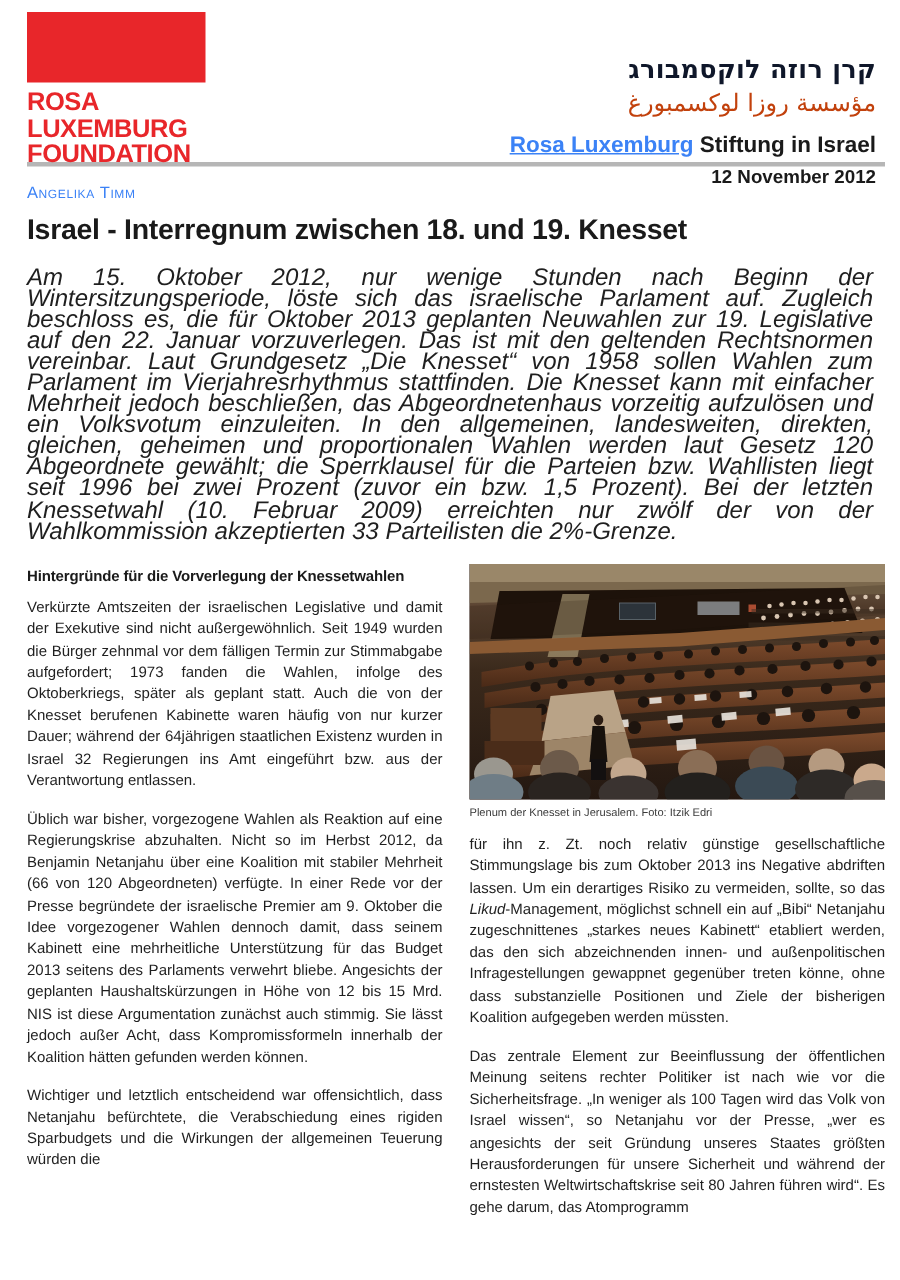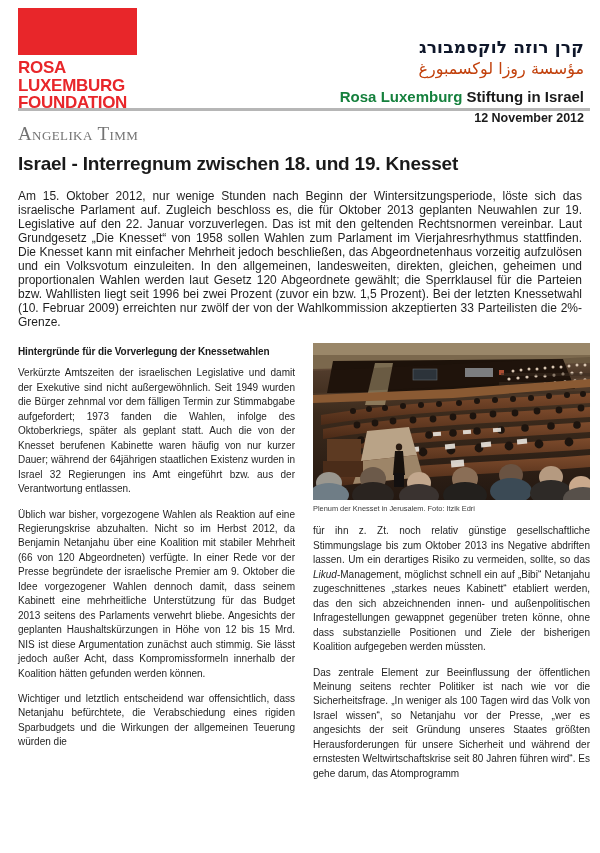--- a/index.html
+++ b/index.html
@@ -77,58 +77,58 @@
     color: #c2410c;
     margin-top: 1px;
   }
   .org-line {
     margin-top: 8px;
     font-size: 15px;
     font-weight: bold;
     line-height: 17px;
     color: #1a1a1a;
   }
-  .org-line .red { color: #15803d; }
+  .org-line .red { color: #3b82f6; text-decoration: underline; }
   .date-line {
     margin-top: 6px;
     font-size: 12.5px;
     font-weight: bold;
     color: #1a1a1a;
   }
 
   .rule {
     height: 3px;
     background: #b6b6b6;
     margin: 4px 0 0 4px;
     width: 572px;
   }
 
   
   .byline {
     margin: 12px 0 0 4px;
-    font-size: 19px;
+    font-size: 11px;
     letter-spacing: 0.4px;
-    color: #737373;
+    color: #3b82f6;
     font-variant: small-caps;
     text-transform: capitalize;
-    font-family: Liberation Serif, serif;
   }
   .doc-title {
     margin: 8px 0 14px 4px;
     font-size: 19px;
     font-weight: bold;
     color: #1a1a1a;
     letter-spacing: -0.2px;
   }
 
   
   .abstract {
     margin: 9px 4px 10px 4px;
-    font-size: 12px;
+    font-size: 16px;
     line-height: 14.05px;
+    font-style: italic;
     text-align: justify;
     color: #1f1f1f;
   }
 
   
   .columns {
     display: flex;
     gap: 18px;
     margin: 14px 4px 0 4px;
   }

